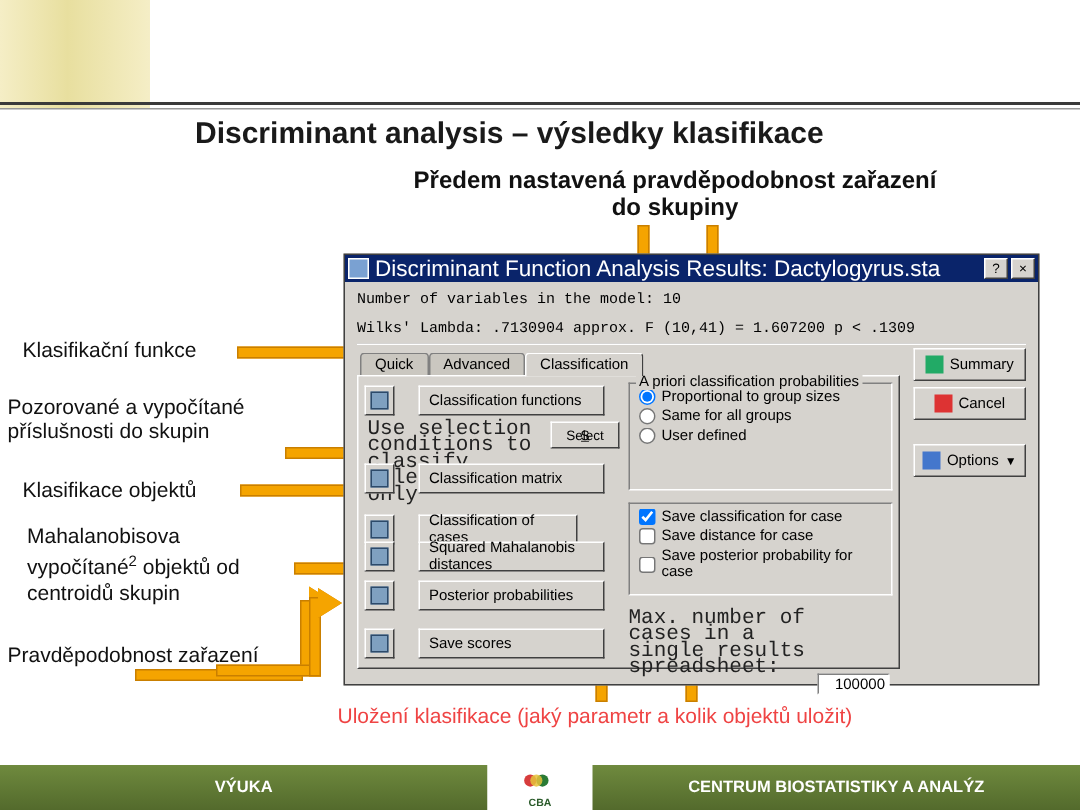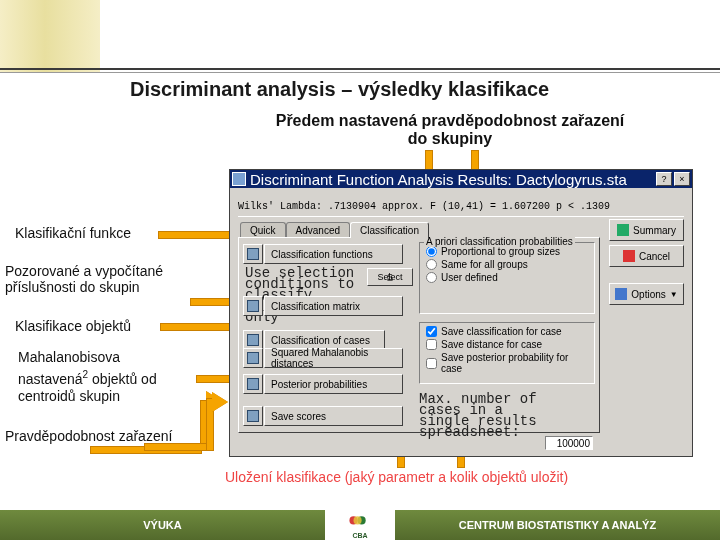--- a/index.html
+++ b/index.html
@@ -31,21 +31,21 @@
   .body { padding:6px 8px 4px 8px; font-size:10px; color:#000; }
   .mono { font-family: "Courier New", monospace; font-size:10px; line-height:13px; }
   .hrthin { height:1px; background:#808080; border-bottom:1px solid #fff; margin:3px 0 4px 0; }
 
   .tabs { display:flex; gap:0; margin-top:2px; margin-left:2px; }
   .tab { padding:2px 9px 2px 9px; background:#d6d3ce; border:1px solid #808080; border-bottom:none; border-top-left-radius:3px; border-top-right-radius:3px; font-size:10px; position:relative; top:1px; }
   .tab.active { background:#d6d3ce; border-color:#fff #404040 #d6d3ce #fff; z-index:2; }
   .tab.inactive { background:#cac7c0; }
   .tabbody { border:1px solid #fff; border-right-color:#404040; border-bottom-color:#404040; height:196px; position:relative; }
   .row { display:flex; align-items:stretch; position:absolute; left:4px; right:4px; }
-  .btnrow { height:20px; }
+  .btnrow { height:20px;gap:15px; }
   .smallbtn { width:20px; height:20px; background:#d6d3ce; border:1px solid #fff; border-right-color:#404040; border-bottom-color:#404040; margin-right:1px; display:flex; align-items:center; justify-content:center; }
   .smallbtn .ico { width:12px; height:12px; background:#7fa0c0; border:1px solid #2d4a6a; }
   .widebtn { flex:1; height:20px; background:#d6d3ce; border:1px solid #fff; border-right-color:#404040; border-bottom-color:#404040; padding:0 6px; display:flex; align-items:center; font-size:10px; }
   .group { position:absolute; border:1px solid #808080; border-top-color:#fff; border-left-color:#fff; border-right-color:#404040; border-bottom-color:#404040; }
   .group.in { border:1px solid #808080; border-right-color:#fff; border-bottom-color:#fff; }
   .radio,.check { display:flex; align-items:center; font-size:10px; padding:1px 0 1px 2px; gap:4px; }
   .radio input,.check input { margin:0; width:11px; height:11px; }
   .lbl { font-size:10px; }
   .tiny { font-size:10px; }
   .rbtn { width:75px; height:22px; background:#d6d3ce; border:1px solid #fff; border-right-color:#404040; border-bottom-color:#404040; display:flex; align-items:center; justify-content:center; gap:4px; font-size:10px; }
@@ -73,21 +73,21 @@
   <div class="hr2"></div>
 
   <div class="title">Discriminant analysis – výsledky klasifikace</div>
   <div class="subtitle">Předem nastavená pravděpodobnost zařazení do skupiny</div>
 
   <div class="annot" style="left:15px; top:225px;">Klasifikační funkce</div>
   <div class="annot" style="left:5px; top:263px; width:210px;">Pozorované a vypočítané příslušnosti do skupin</div>
   <div class="annot" style="left:15px; top:318px;">Klasifikace objektů</div>
   <div class="annot" style="left:18px; top:349px; width:200px; line-height:17px;">
     <span>Mahalanobisova</span><br>
-    <span>nastavená</span><sup>2</sup><span> objektů od</span><br>
+    <span>vypočítané</span><sup>2</sup><span> objektů od</span><br>
     <span>centroidů skupin</span>
   </div>
   <div class="annot" style="left:5px; top:428px; width:180px;">Pravděpodobnost zařazení</div>
 
   <div class="arrow" style="left:158px; top:228px;">
     <div class="shaft" style="left:0; top:3px; width:76px; height:8px;"></div>
     <div class="head-right" style="left:74px; top:-3px;"></div>
   </div>
   <div class="arrow" style="left:190px; top:295px;">
     <div class="shaft" style="left:0; top:3px; width:46px; height:8px;"></div>
@@ -136,20 +136,21 @@
   <div class="bottomcap">Uložení klasifikace (jaký parametr a kolik objektů uložit)</div>
 
   <div class="dialog">
     <div class="titlebar">
       <div class="icon"></div>
       <div class="txt">Discriminant Function Analysis Results: Dactylogyrus.sta</div>
       <div class="btn">?</div>
       <div class="btn">×</div>
     </div>
     <div class="body">
+      <div class="mono">Number of variables in the model: 10</div>
       <div class="mono" style="margin-top:6px;">Wilks' Lambda: .7130904    approx. F (10,41) = 1.607200 p &lt;  .1309</div>
       <div class="hrthin"></div>
 
       <div style="position:relative;">
         <div class="tabs">
           <div class="tab inactive">Quick</div>
           <div class="tab inactive">Advanced</div>
           <div class="tab active">Classification</div>
         </div>
 

